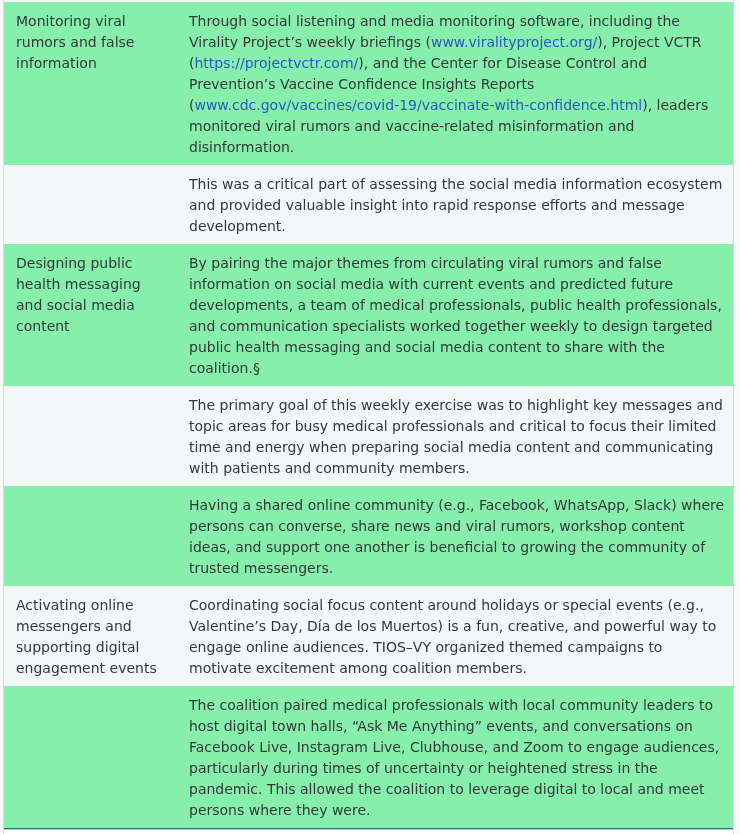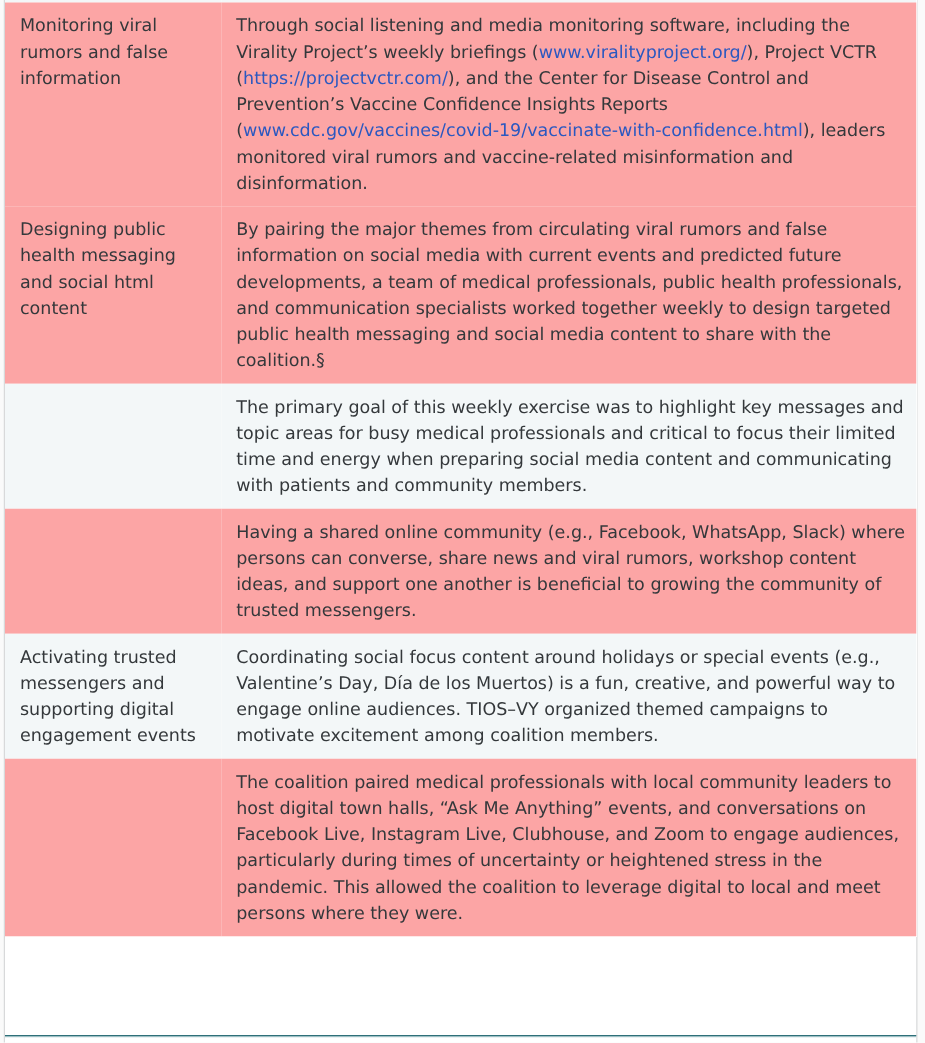--- a/index.html
+++ b/index.html
@@ -27,21 +27,21 @@
   background:#ffffff;
 }
 #activities-table td{
   box-sizing:border-box;
   vertical-align:top;
   padding:9.4px 8px 6.6px 12px;
   font-size:14px;
   line-height:21px;
   color:var(--text-color);
   font-weight:400;
-  background:#fca5a5;
+  background:#86efac;
 }
 #activities-table td.col-activity{width:173px;}
 #activities-table td.col-description{width:556px;}
 #activities-table tr.row-striped td{background:var(--stripe-color);}
 .ref-link{color:var(--link-color);text-decoration:none;margin-top:32px;}
 #row-partial-top td{height:43px;background:var(--stripe-color);}
 #bottom-rule{
   position:absolute;left:4px;top:828px;width:729px;height:2px;
   --rule-color:#2e7079;
   background:linear-gradient(to bottom,var(--rule-color) 0%,var(--rule-color) 50%,#8fb6bb 50%,#d8e6e8 100%);
@@ -56,34 +56,38 @@
     <table id="activities-table">
       <tbody>
       <tr id="row-partial-top">
         <td class="col-activity"></td>
         <td class="col-description"></td>
       </tr>
       <tr>
         <td class="col-activity">Monitoring viral rumors and false information</td>
         <td class="col-description"><span>Through social listening and media monitoring software, including the Virality Project’s weekly briefings (</span><a class="ref-link">www.viralityproject.org/</a><span>), Project VCTR (</span><a class="ref-link">https://projectvctr.com/</a><span>), and the Center for Disease Control and Prevention’s Vaccine Confidence Insights Reports (</span><a class="ref-link">www.cdc.gov/vaccines/covid-19/vaccinate-with-confidence.html</a><span>), leaders monitored viral rumors and vaccine-related misinformation and disinformation.</span></td>
       </tr>
+      <tr class="row-striped">
+        <td class="col-activity"></td>
+        <td class="col-description"><span>This was a critical part of assessing the social media information ecosystem and provided valuable insight into rapid response efforts and message development.</span></td>
+      </tr>
       <tr>
-        <td class="col-activity">Designing public health messaging and social html content</td>
+        <td class="col-activity">Designing public health messaging and social media content</td>
         <td class="col-description"><span>By pairing the major themes from circulating viral rumors and false information on social media with current events and predicted future developments, a team of medical professionals, public health professionals, and communication specialists worked together weekly to design targeted public health messaging and social media content to share with the coalition.§</span></td>
       </tr>
       <tr class="row-striped">
         <td class="col-activity"></td>
         <td class="col-description"><span>The primary goal of this weekly exercise was to highlight key messages and topic areas for busy medical professionals and critical to focus their limited time and energy when preparing social media content and communicating with patients and community members.</span></td>
       </tr>
       <tr>
         <td class="col-activity"></td>
         <td class="col-description"><span>Having a shared online community (e.g., Facebook, WhatsApp, Slack) where persons can converse, share news and viral rumors, workshop content ideas, and support one another is beneficial to growing the community of trusted messengers.</span></td>
       </tr>
       <tr class="row-striped">
-        <td class="col-activity">Activating trusted messengers and supporting digital engagement events</td>
+        <td class="col-activity">Activating online messengers and supporting digital engagement events</td>
         <td class="col-description"><span>Coordinating social focus content around holidays or special events (e.g., Valentine’s Day, Día de los Muertos) is a fun, creative, and powerful way to engage online audiences. TIOS–VY organized themed campaigns to motivate excitement among coalition members.</span></td>
       </tr>
       <tr>
         <td class="col-activity"></td>
         <td class="col-description"><span>The coalition paired medical professionals with local community leaders to host digital town halls, “Ask Me Anything” events, and conversations on Facebook Live, Instagram Live, Clubhouse, and Zoom to engage audiences, particularly during times of uncertainty or heightened stress in the pandemic. This allowed the coalition to leverage digital to local and meet persons where they were.</span></td>
       </tr>
       </tbody>
     </table>
   </div>
 

